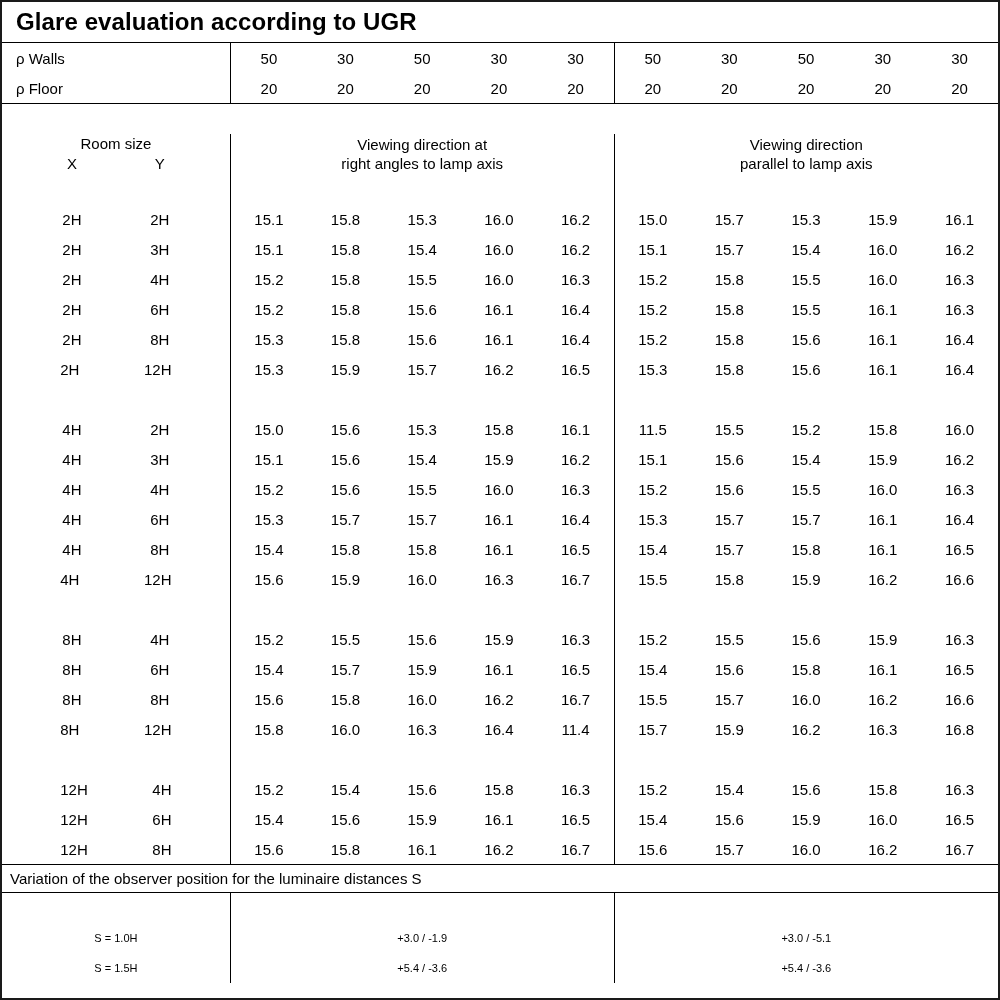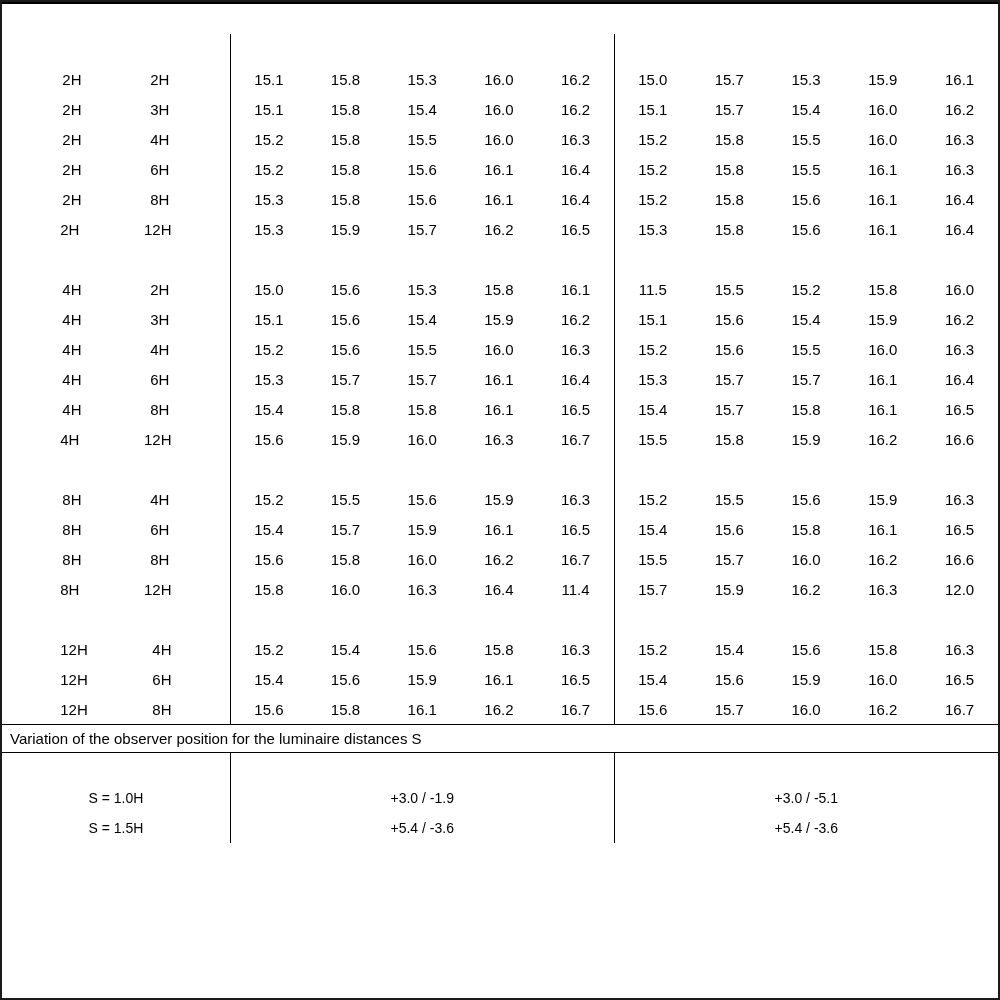--- a/index.html
+++ b/index.html
@@ -77,53 +77,99 @@
   .gap-row td {
     height: 14px;
   }
   .footer-line {
     font-size: 15px;
     padding: 5px 12px 5px 8px;
     text-align: left;
   }
   .svar td {
     height: 20px;
-    font-size: 14px;
+    font-size: 11px;
     margin-left: 32px;
   }
   .svar-label {
     text-align: center;
   }
   .pad-sm td { height: 10px; }
   .pad-xs td { height: 6px; }
 </style>
 </head>
 <body>
 
 <div id="page">
 
+  <div class="title">Glare evaluation according to UGR</div>
   <div class="rule"></div>
 
   <table class="grid">
     <colgroup>
       <col style="width:226px">
       <col style="width:76px">
         <col style="width:76px">
         <col style="width:76px">
         <col style="width:76px">
         <col style="width:76px">
       <col style="width:76px">
         <col style="width:76px">
         <col style="width:76px">
         <col style="width:76px">
         <col style="width:76px">
     </colgroup>
     <tbody>
+      <tr class="refl-row">
+        <td class="lbl">ρ Walls</td>
+        <td class="vline-left">50</td>
+        <td>30</td>
+        <td>50</td>
+        <td>30</td>
+        <td>30</td>
+        <td class="vline-left">50</td>
+        <td>30</td>
+        <td>50</td>
+        <td>30</td>
+        <td>30</td>
+      </tr>
+      <tr class="refl-row">
+        <td class="lbl">ρ Floor</td>
+        <td class="vline-left">20</td>
+        <td>20</td>
+        <td>20</td>
+        <td>20</td>
+        <td>20</td>
+        <td class="vline-left">20</td>
+        <td>20</td>
+        <td>20</td>
+        <td>20</td>
+        <td>20</td>
+      </tr>
       <tr class="sep-row">
         <td colspan="11"></td>
+      </tr>
+      <tr class="dir-hdr">
+        <td>
+          <div class="roomsize-cell">
+            <div>Room size</div>
+            <div style="display:flex; justify-content:space-around; padding:0 26px;">
+              <span>X</span>
+              <span>Y</span>
+            </div>
+          </div>
+        </td>
+        <td class="vline-left hdr-block" colspan="5">
+          <div>Viewing direction at</div>
+          <div>right angles to lamp axis</div>
+        </td>
+        <td class="vline-left hdr-block" colspan="5">
+          <div>Viewing direction</div>
+          <div>parallel to lamp axis</div>
+        </td>
       </tr>
       <tr class="pad-sm">
         <td></td>
         <td class="vline-left" colspan="5"></td>
         <td class="vline-left" colspan="5"></td>
       </tr>
     </tbody>
   </table>
 
   <table class="grid" id="ugr-body">
@@ -430,21 +476,21 @@
           </td>
           <td class="vline-left">15.8</td>
           <td>16.0</td>
           <td>16.3</td>
           <td>16.4</td>
           <td>11.4</td>
           <td class="vline-left">15.7</td>
           <td>15.9</td>
           <td>16.2</td>
           <td>16.3</td>
-          <td>12.0</td>
+          <td>16.8</td>
         </tr>
         <tr class="gap-row">
           <td></td>
           <td colspan="5" class="vline-left"></td>
           <td colspan="5" class="vline-left"></td>
         </tr>
         <tr class="data-row">
           <td>
             <div style="display: flex; justify-content: space-around; padding: 0px 26px;">
               <span>12H</span>

